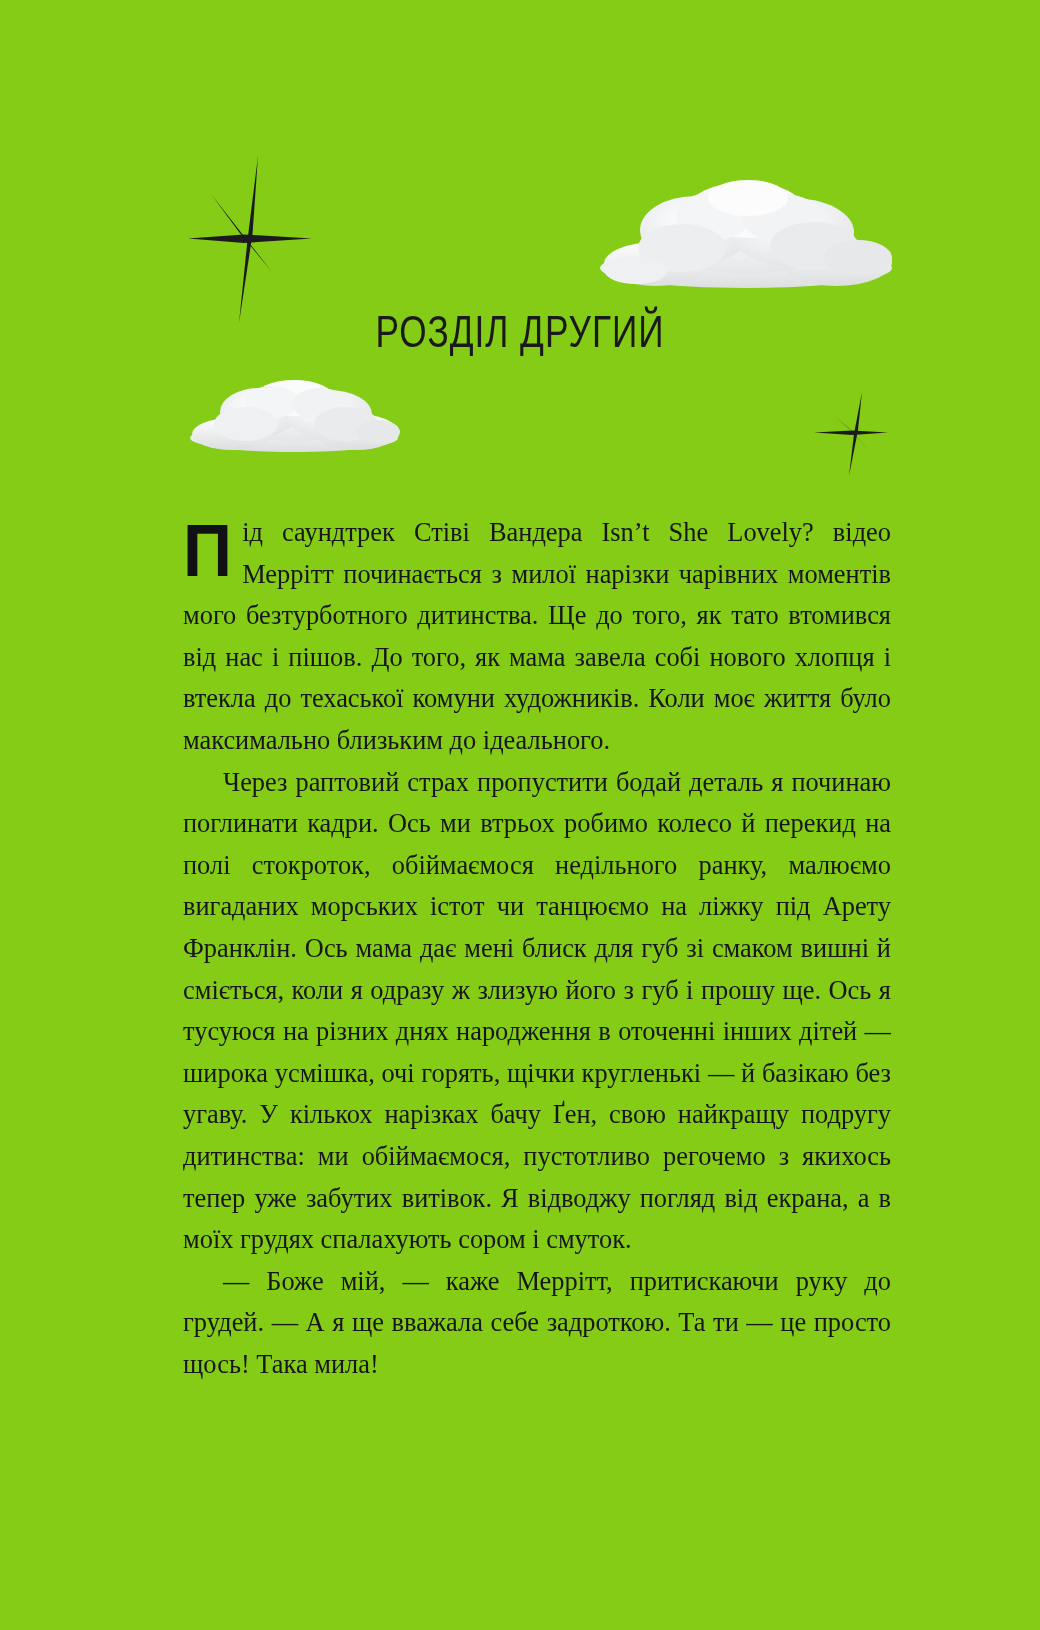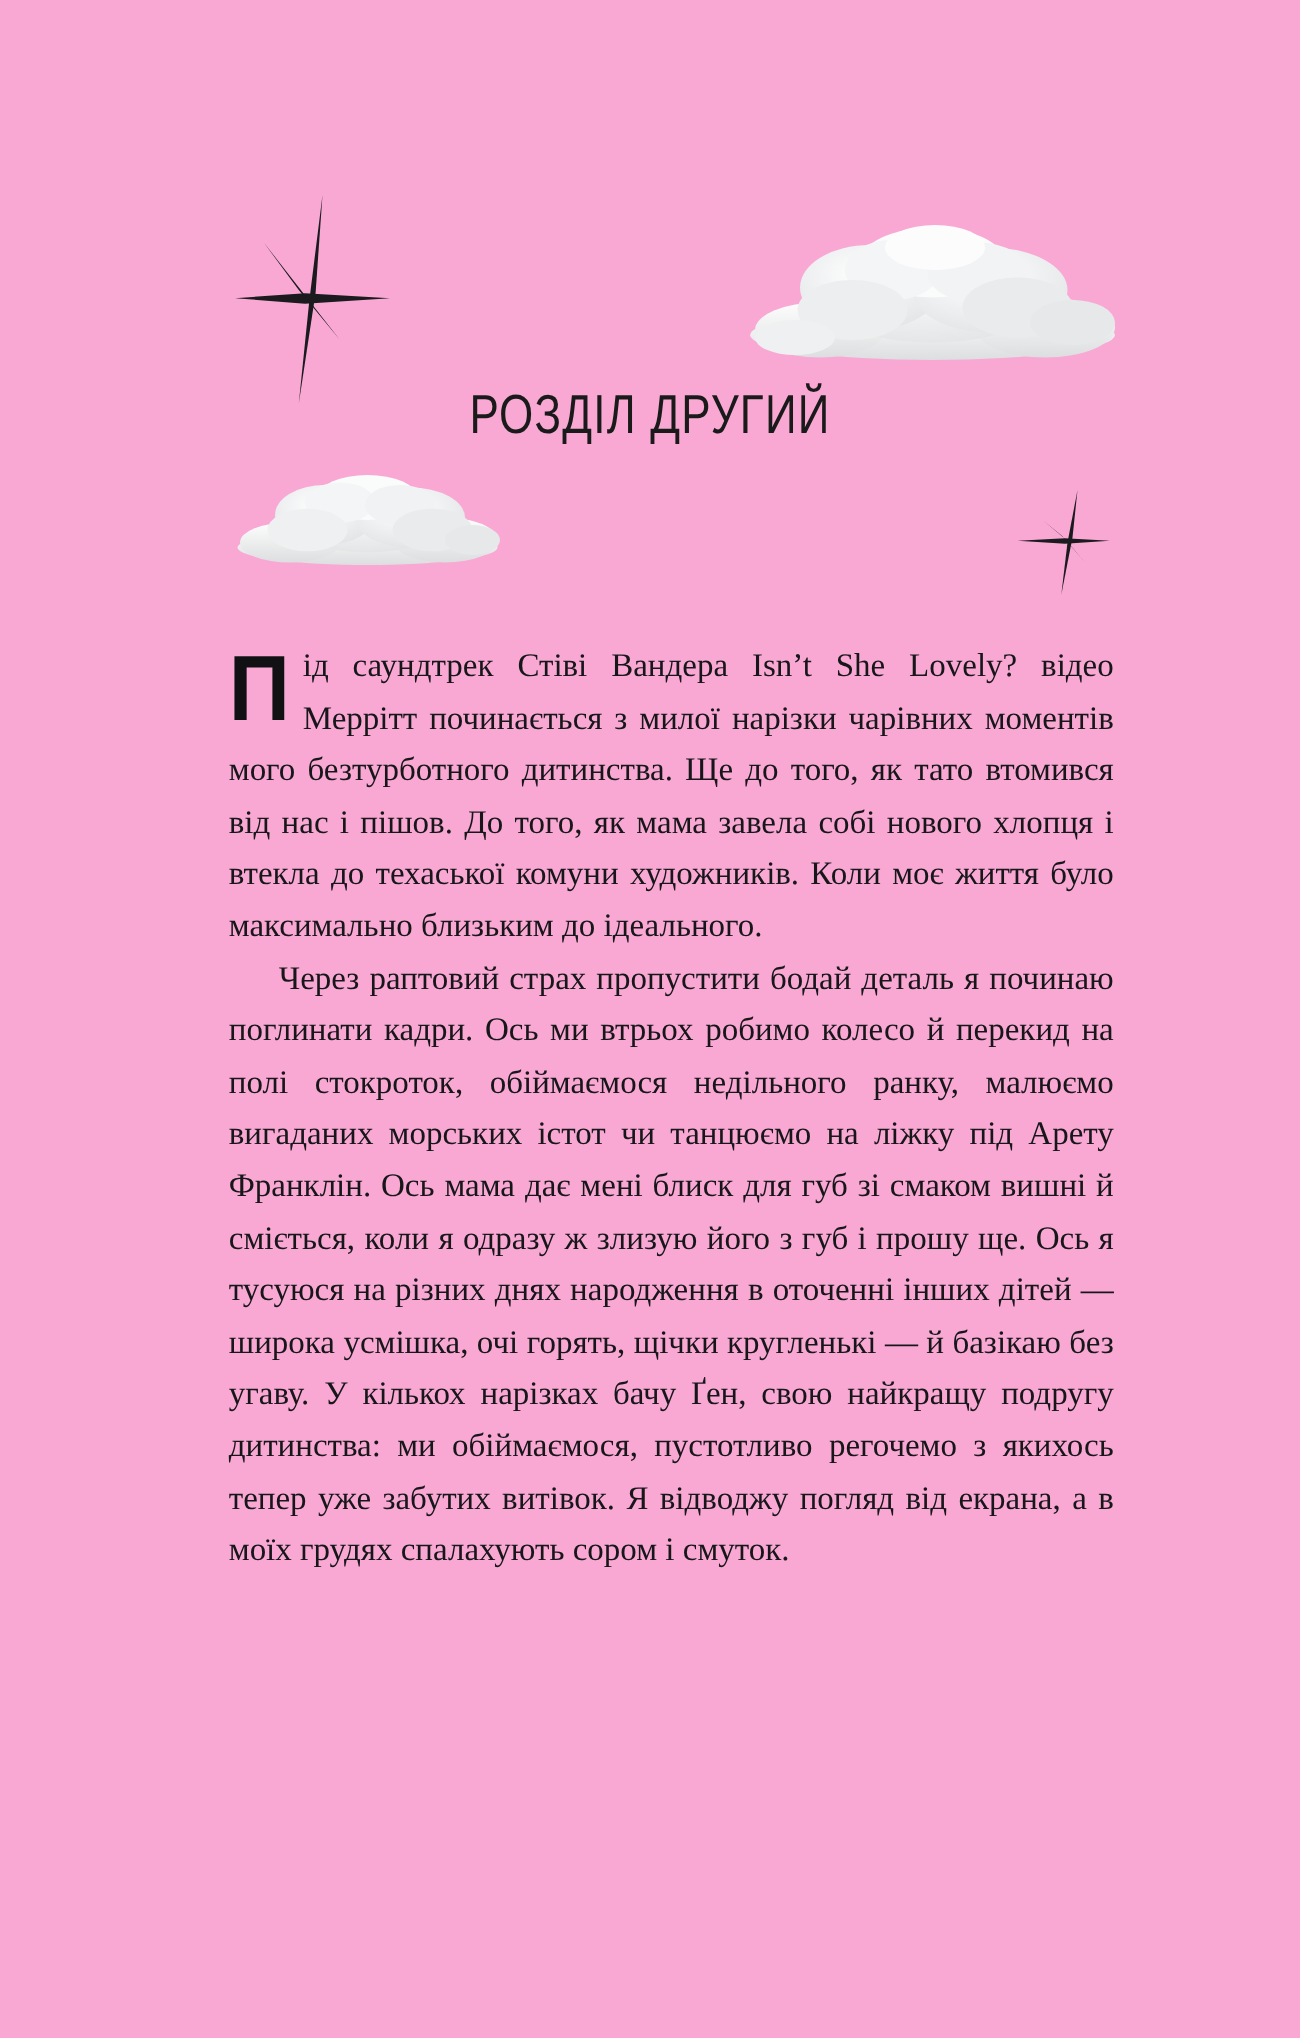--- a/index.html
+++ b/index.html
@@ -4,21 +4,21 @@
 <style>
   html, body {
     margin: 0;
     padding: 0;
     background: #ffffff;
   }
   .page {
     position: relative;
     width: 1040px;
     height: 1630px;
-    background: #f9a8d4;
+    background: #84cc16;
     overflow: hidden;
     font-family: "Liberation Serif", "DejaVu Serif", serif;
   }
 
   
   .sparkle {
     position: absolute;
     pointer-events: none;
   }
   .sparkle svg { display: block; width: 100%; height: 100%; }
@@ -197,16 +197,17 @@
   <div class="chapter-title">РОЗДІЛ ДРУГИЙ</div>
 
   <div class="body-text">
 
     <p class="first">
       <span class="dropcap">П</span><span>ід саундтрек Стіві Вандера </span><span class="italic">Isn’t She Lovely?</span><span> відео Меррітт починається з милої нарізки чарівних моментів мого безтурботного дитинства. Ще до того, як тато втомився від нас і пішов. До того, як мама завела собі нового хлопця і втекла до техаської комуни художників. Коли моє життя було максимально близьким до ідеального.</span>
     </p>
 
     <p><span>Через раптовий страх пропустити бодай деталь я починаю поглинати кадри. Ось ми втрьох робимо колесо й перекид на полі стокроток, обіймаємося недільного ранку, малюємо вигаданих морських істот чи танцюємо на ліжку під Арету Франклін. Ось мама дає мені блиск для губ зі смаком вишні й сміється, коли я одразу ж злизую його з губ і прошу ще. Ось я тусуюся на різних днях народження в оточенні інших дітей — широка усмішка, очі горять, щічки кругленькі — й базікаю без угаву. У кількох нарізках бачу Ґен, свою найкращу подругу дитинства: ми обіймаємося, пустотливо регочемо з якихось тепер уже забутих витівок. Я відводжу погляд від екрана, а в моїх грудях спалахують сором і смуток.</span></p>
 
+    <p><span>— Боже мій, — каже Меррітт, притискаючи руку до грудей. — А я ще вважала себе задроткою. Та ти — це просто щось! Така мила!</span></p>
 
   </div>
 
 </div>
 
 </body></html>

